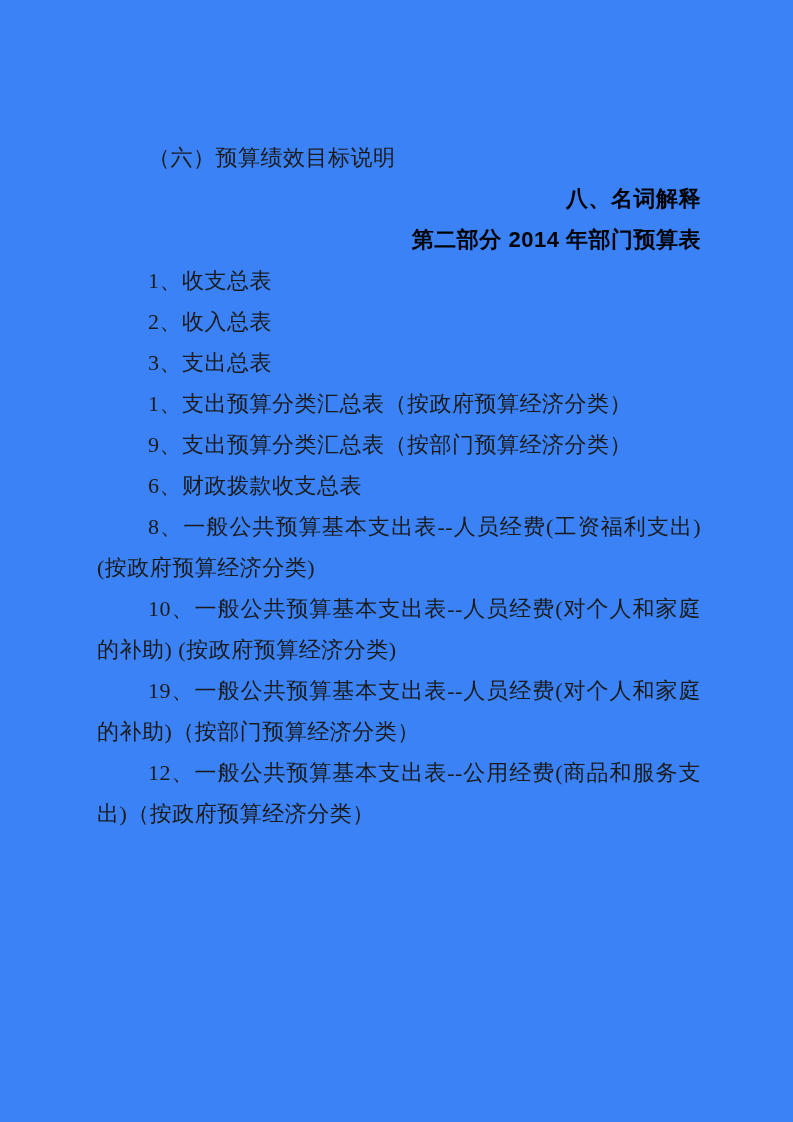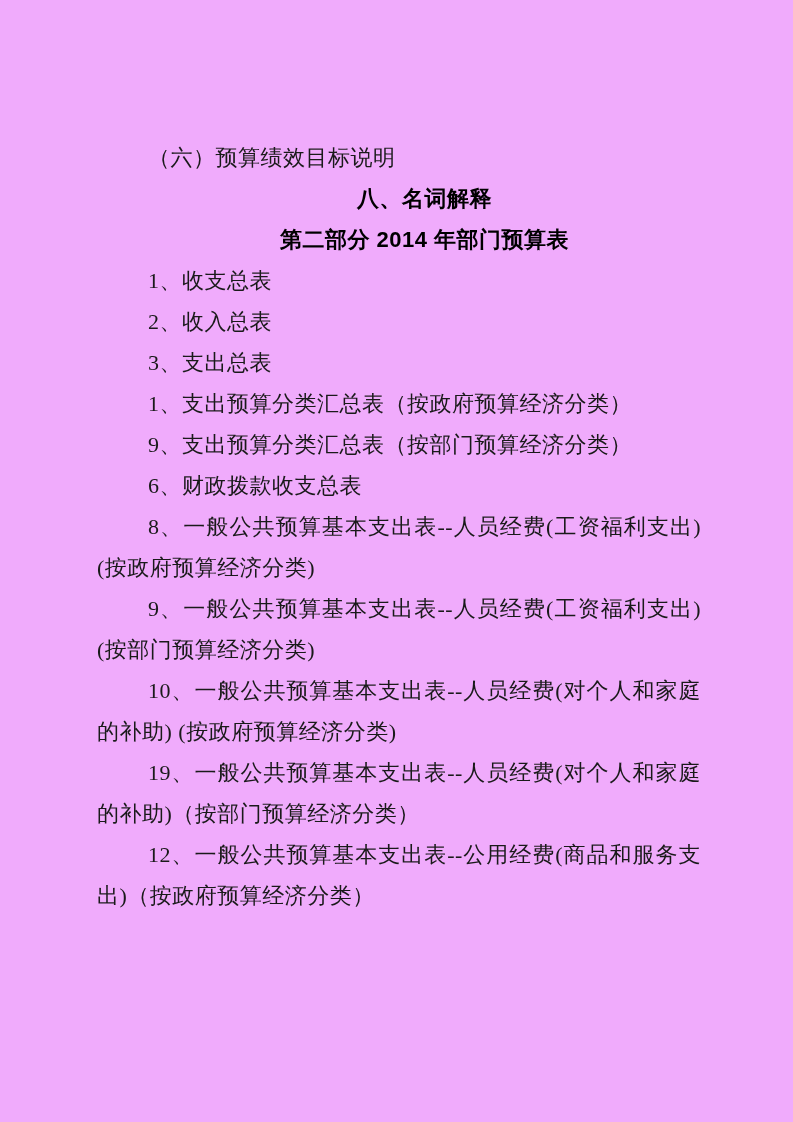--- a/index.html
+++ b/index.html
@@ -5,57 +5,56 @@
   html, body {
     margin: 0;
     padding: 0;
     background: #ffffff;
   }
   .page {
     position: relative;
     box-sizing: border-box;
     width: 793px;
     height: 1122px;
-    background: #f0abfc;
+    background: #3b82f6;
     padding: 137px 92px 0 97px;
     color: #000000;
     overflow: hidden;
   }
   .doc p {
     margin: 0;
     padding: 0;
     font-family: "Liberation Serif", "DejaVu Serif", serif;
     font-size: 22px;
     line-height: 41px;
     text-indent: 51px;
     text-align: justify;
     letter-spacing: 0.5px;
     color: #1a1a1a;
   }
   .doc p.heading {
     font-family: "Liberation Sans", "DejaVu Sans", sans-serif;
     font-weight: bold;
-    text-align: center;
+    text-align: right;
     letter-spacing: 0.5px;
     color: #000000;
   }
 </style>
 </head>
 <body>
 
 <div class="page">
   <div class="doc">
     <p>（六）预算绩效目标说明</p>
     <p class="heading">八、名词解释</p>
     <p class="heading">第二部分 2014 年部门预算表</p>
     <p>1、收支总表</p>
     <p>2、收入总表</p>
     <p>3、支出总表</p>
     <p>1、支出预算分类汇总表（按政府预算经济分类）</p>
     <p>9、支出预算分类汇总表（按部门预算经济分类）</p>
     <p>6、财政拨款收支总表</p>
     <p>8、一般公共预算基本支出表--人员经费(工资福利支出) (按政府预算经济分类)</p>
-    <p>9、一般公共预算基本支出表--人员经费(工资福利支出) (按部门预算经济分类)</p>
     <p>10、一般公共预算基本支出表--人员经费(对个人和家庭的补助) (按政府预算经济分类)</p>
     <p>19、一般公共预算基本支出表--人员经费(对个人和家庭的补助)（按部门预算经济分类）</p>
     <p>12、一般公共预算基本支出表--公用经费(商品和服务支出)（按政府预算经济分类）</p>
   </div>
 </div>
 
 </body></html>

